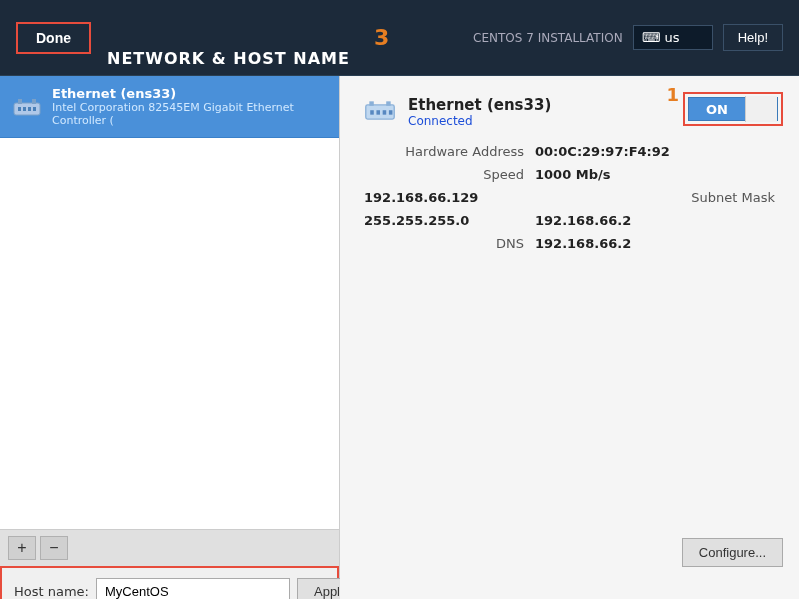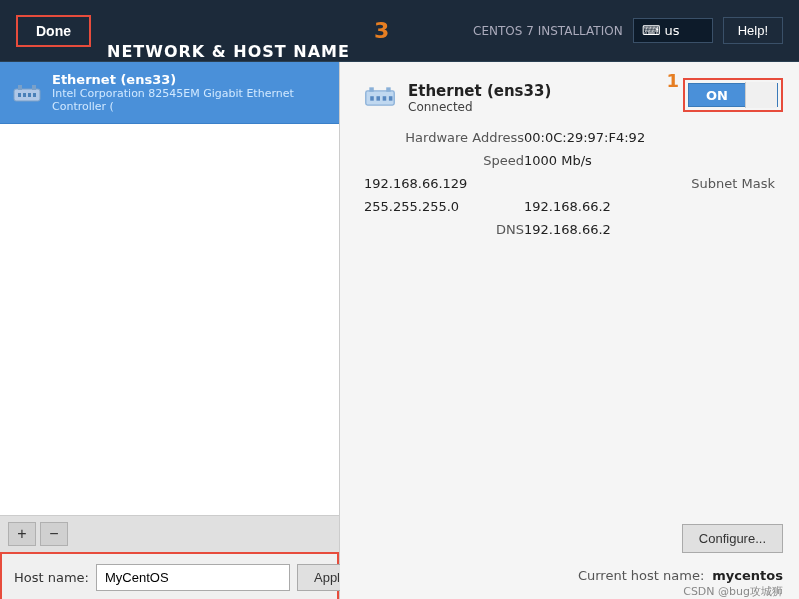--- a/index.html
+++ b/index.html
@@ -12,21 +12,21 @@
       overflow: hidden;
     }
 
     
     .header {
       background: #1c2a3a;
       display: flex;
       align-items: center;
       justify-content: space-between;
       padding: 8px 16px;
-      height: 62px;
+      height: 76px;
       border-bottom: 1px solid #2a3f52;
     }
     .header-left {
       display: flex;
       align-items: center;
       gap: 16px;
     }
     .done-button {
       background: #1c2a3a;
       border: 2px solid #e74c3c;
@@ -235,38 +235,38 @@
       margin-bottom: 16px;
       margin-top: 4px;
     }
     .ethernet-title {
       font-size: 15px;
       font-weight: bold;
       color: #222;
     }
     .ethernet-status {
       font-size: 12px;
-      color: #404040;
+      color: #1d4ed8;
     }
 
     .info-table {
       display: grid;
       grid-template-columns: 160px auto;
-      gap: 8px 0;
+      gap: 8px 11px;
       margin-bottom: 24px;
     }
     .info-label {
       text-align: right;
       color: #555;
       font-size: 13px;
     }
     .info-value {
       color: #222;
       font-size: 13px;
-      font-weight: 400;
+      font-weight: 700;
     }
 
     .configure-button {
       position: absolute;
       bottom: 50px;
       right: 16px;
       background: #e0e0e0;
       border: 1px solid #aaa;
       color: #333;
       padding: 6px 16px;
@@ -395,20 +395,16 @@
       <span class="info-value">255.255.255.0</span>
 
       <span class="info-value">192.168.66.2</span>
 
       <span class="info-label">DNS</span>
       <span class="info-value">192.168.66.2</span>
     </div>
 
     <button class="configure-button">Configure...</button>
 
-    <div class="current-hostname-row">
-      <span>Current host name:</span>
-      <span class="current-hostname-value">mycentos</span>
-    </div>
 
     <div class="watermark">CSDN @bug攻城狮</div>
   </div>
 </div>
 
 </body></html>

